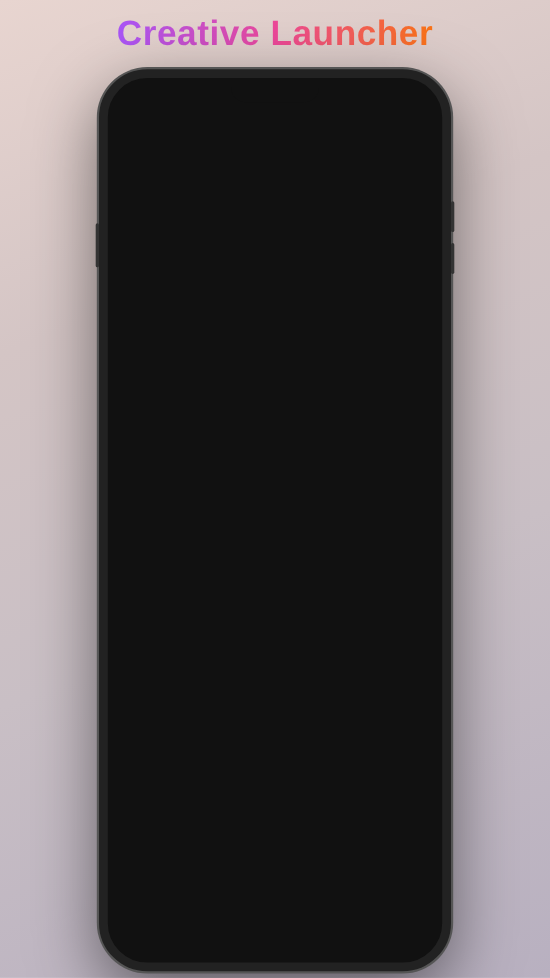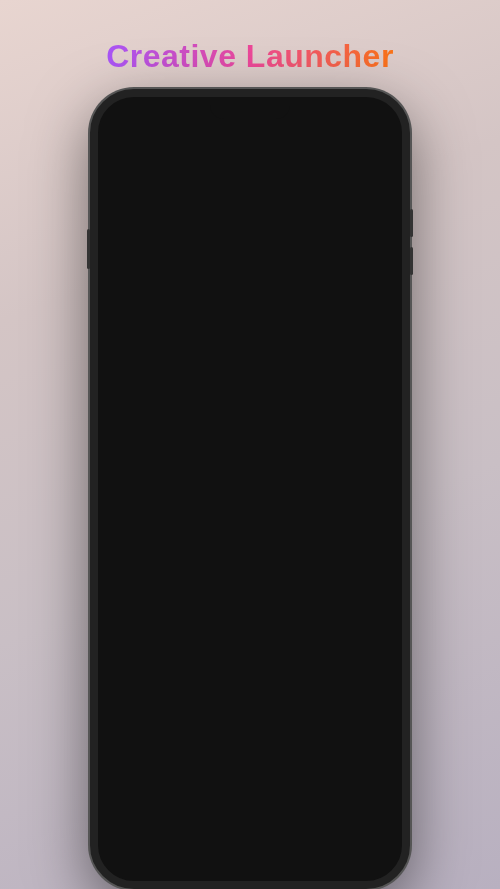--- a/index.html
+++ b/index.html
@@ -10,21 +10,21 @@
       display: flex;
       flex-direction: column;
       align-items: center;
       font-family: 'Arial', sans-serif;
       overflow: hidden;
       position: relative;
     }
     .app-title {
       font-size: 32px;
       font-weight: bold;
-      margin-top: 38px;
+      margin-top: 12px;
       background: linear-gradient(90deg, #a855f7, #ec4899, #f97316);
       -webkit-background-clip: text;
       -webkit-text-fill-color: transparent;
       background-clip: text;
       letter-spacing: 0.5px;
     }
     .phone-wrapper {
       position: relative;
       margin-top: 14px;
       width: 320px;

